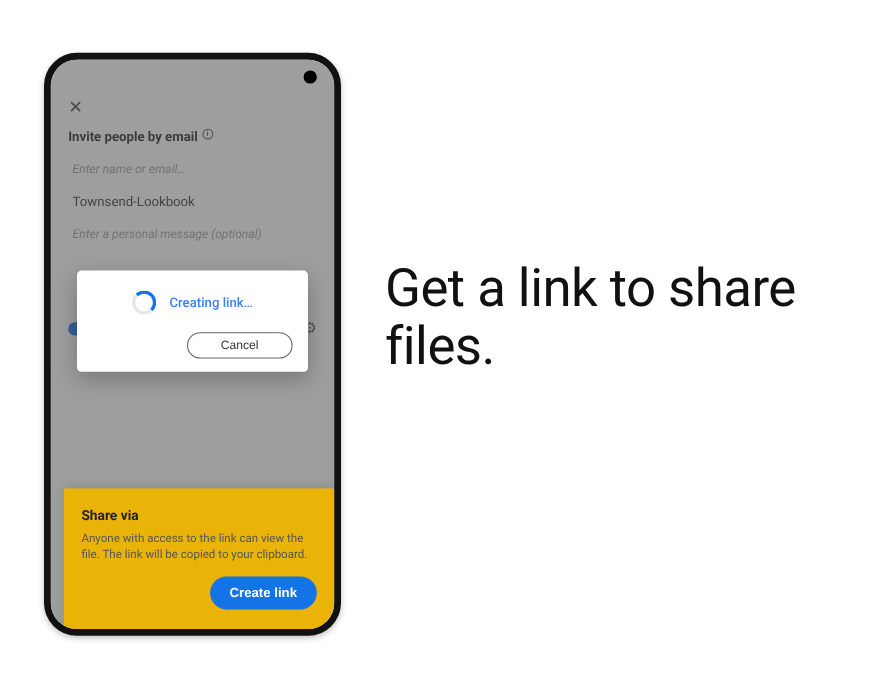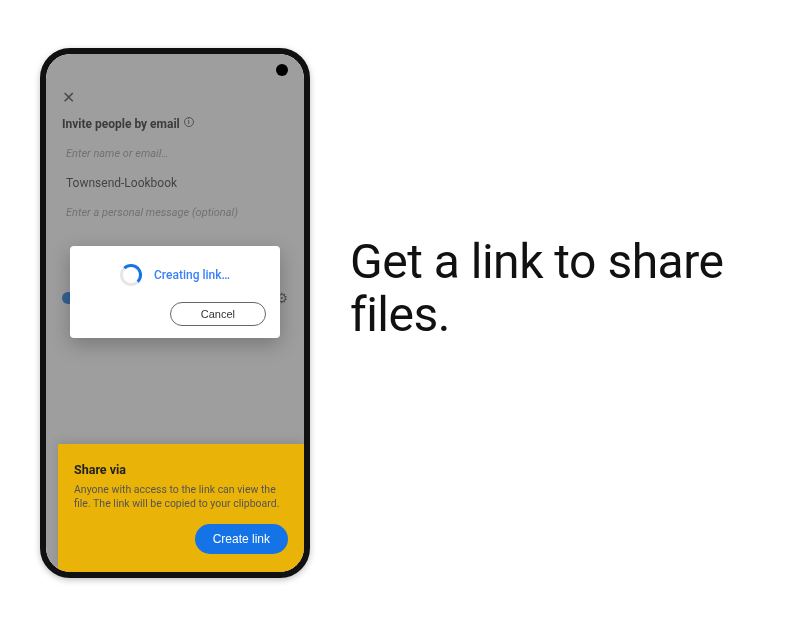--- a/index.html
+++ b/index.html
@@ -188,21 +188,21 @@
     width:28px;height:15px;border-radius:8px;background:#1473e6;position:relative;cursor:pointer;
   }
   .toggle::after{content:"";position:absolute;right:1.5px;top:1.5px;width:12px;height:12px;background:#fff;border-radius:50%;}
   .create-btn {
     display:block;
     margin-left:auto;
     background:#1473e6;
     color:#fff;
     border:none;
     font-size:12px;
-    font-weight:400;
+    font-weight:700;
     padding:8px 18px;
     border-radius:16px;
   }
 
   
   .headline {
     position:absolute;
     left: 350px;
     right: 30px;
     top: 200px;

